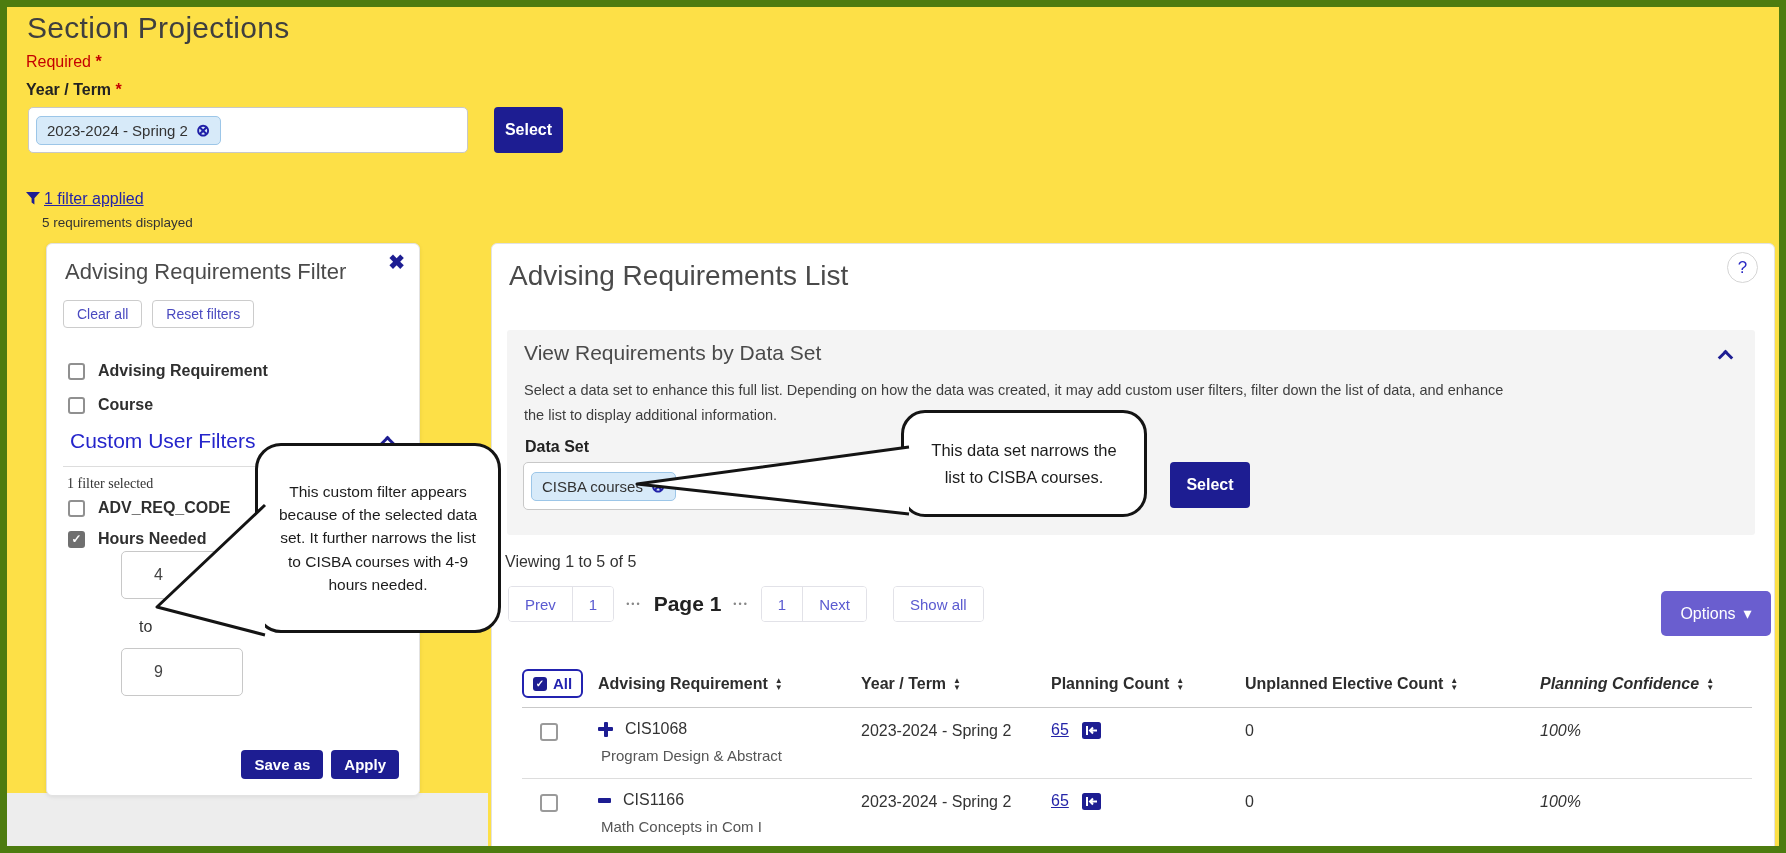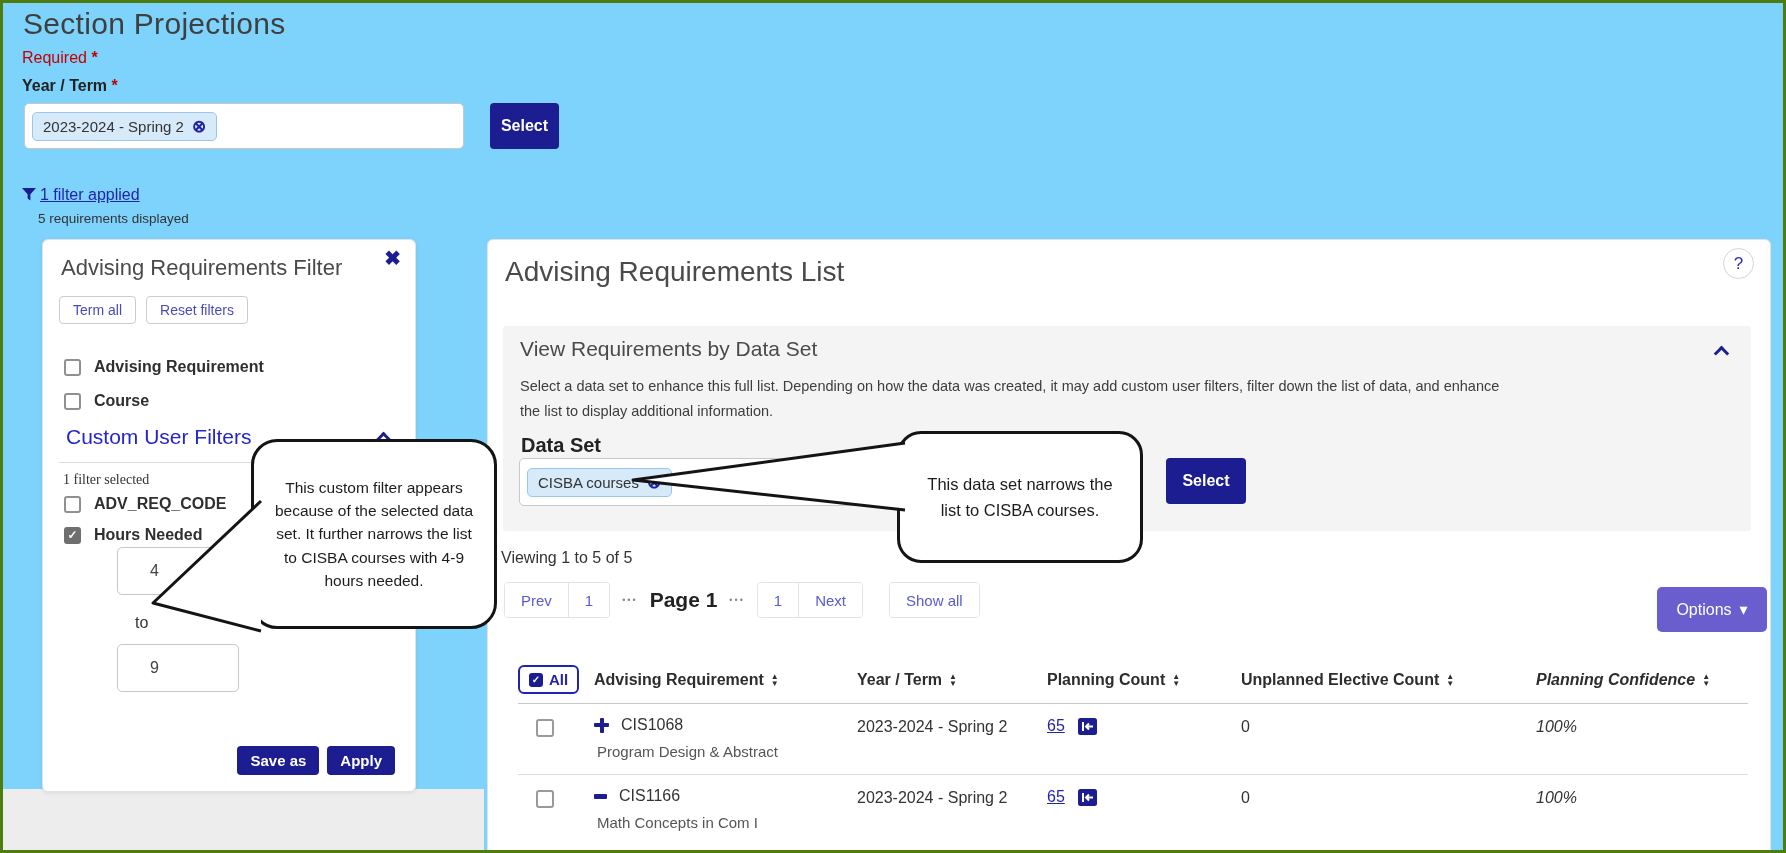--- a/index.html
+++ b/index.html
@@ -1,19 +1,19 @@
 <!DOCTYPE html>
 <html><head>
 <meta charset="utf-8">
 <style>
   * { margin:0; padding:0; box-sizing:border-box; }
   html,body { background:#fff; }
   body { font-family:"Liberation Sans", sans-serif; color:#333; }
-  .screen { position:relative; width:1786px; height:853px; background:#7dd3fc;
-            border:3px solid #4d7c0f; overflow:hidden; }
+  .screen { position:relative; width:1786px; height:853px; background:#fde047;
+            border:7px solid #4d7c0f; overflow:hidden; }
 
   
   .page-title { position:absolute; left:20px; top:4px; font-size:30px; font-weight:300;
                 color:#3f3f3f; letter-spacing:.3px; }
   .required-line { position:absolute; left:19px; top:46px; font-size:16px; color:#c40000; }
   .red-star { color:#c40000; font-weight:bold; }
   .yt-label { position:absolute; left:19px; top:74px; font-size:16px; font-weight:bold; color:#222; }
   .yt-input { position:absolute; left:21px; top:100px; width:440px; height:46px; background:#fff;
               border:1px solid #c8c8c8; border-radius:5px; display:flex; align-items:center; padding-left:7px; }
   .chip { display:inline-flex; align-items:center; gap:8px; background:#d7eaf9; border:1px solid #9cc6e8;
@@ -54,38 +54,38 @@
   .to-label { position:absolute; left:92px; top:374px; font-size:16px; color:#333; }
   .fp-actions { position:absolute; left:0; top:506px; width:100%; display:flex; justify-content:flex-end;
                 gap:8px; padding-right:20px;align-items:center; }
   .fp-actions .btn-navy { height:29px; font-size:15px; padding:0 13px; }
 
   
   .bubble { position:absolute; background:#fff; border:3px solid #141414; z-index:5;
             display:flex; align-items:center; justify-content:center; text-align:center; color:#1c1c1c; }
   .bubble-filter { left:248px; top:436px; width:246px; height:190px; border-radius:26px;
                    font-size:15.5px; line-height:1.5; padding:10px 20px; }
-  .bubble-dataset { left:894px; top:428px; width:246px; height:132px; border-radius:24px;
+  .bubble-dataset { left:894px; top:403px; width:246px; height:107px; border-radius:24px;
                     font-size:16.5px; line-height:1.6; padding:17px 26px; }
   .tails { position:absolute; left:0; top:0; width:1786px; height:853px; z-index:6; pointer-events:none; }
 
   
   .list-panel { position:absolute; left:484px; top:236px; width:1284px; height:620px; background:#fff;
                 border:1px solid #e2e2e2; border-radius:6px; z-index:1; }
   .lp-title { position:absolute; left:17px; top:16px; font-size:28px; font-weight:300; color:#4a4a4a; }
   .help-btn { position:absolute; right:16px; top:8px; width:31px; height:31px; border:1px solid #d5d5d5;
               border-radius:50%; color:#2b2bc4; font-size:17px; display:flex; align-items:center;
               justify-content:center; cursor:pointer; background:#fff; }
   .dataset-box { position:absolute; left:15px; top:86px; width:1248px; height:205px; background:#f4f4f4;
                  border-radius:3px; }
   .db-title { position:absolute; left:17px; top:11px; font-size:21px; font-weight:300; color:#4a4a4a; }
   .db-chev { position:absolute; right:24px; top:22px; }
   .db-desc { position:absolute; left:17px; top:48px; width:980px; font-size:14.5px; color:#3d3d3d;
              line-height:1.75; }
-  .db-label { position:absolute; left:18px; top:108px; font-size:20px; font-weight:bold; color:#222; }
+  .db-label { position:absolute; left:18px; top:108px; font-size:16px; font-weight:bold; color:#222; }
   .db-input { position:absolute; left:16px; top:132px; width:560px; height:48px; background:#fff;
               border:1px solid #c8c8c8; border-radius:5px; display:flex; align-items:center; padding-left:7px; }
   .db-select { position:absolute; left:663px; top:132px; width:80px; height:46px; font-size:16px; }
 
   .viewing-text { position:absolute; left:13px; top:309px; font-size:16px; color:#333; }
   .pag-row { position:absolute; left:16px; top:342px; height:36px; display:flex; align-items:center; }
   .pg-group { display:flex; border:1px solid #e2e2e8; border-radius:4px; overflow:hidden; height:36px; }
   .pg-btn { background:#fff; color:#5a5ad0; font-size:15px; border:none; height:100%; padding:0 16px;
             cursor:pointer; font-family:"Liberation Sans",sans-serif; }
   .pg-btn + .pg-btn { border-left:1px solid #e2e2e8; }
@@ -164,21 +164,21 @@
       <path d="M1 2 h14 l-5.6 6.3 v6.2 l-2.8 -2 v-4.2 z" fill="#1d1d92"></path>
     </svg>
     <a class="filter-link">1 filter applied</a>
   </div>
   <div class="req-displayed">5 requirements displayed</div>
 
   <div class="filter-panel">
     <span class="panel-close">✖</span>
     <div class="fp-title">Advising Requirements Filter</div>
     <div class="fp-btns">
-      <button class="btn-light">Term all</button>
+      <button class="btn-light">Clear all</button>
       <button class="btn-light">Reset filters</button>
     </div>
 
     <div class="cb-row" style="top:118px;">
       <span class="cb"></span>
       <span class="cb-label">Advising Requirement</span>
     </div>
     <div class="cb-row" style="top:152px;">
       <span class="cb"></span>
       <span class="cb-label">Course</span>

